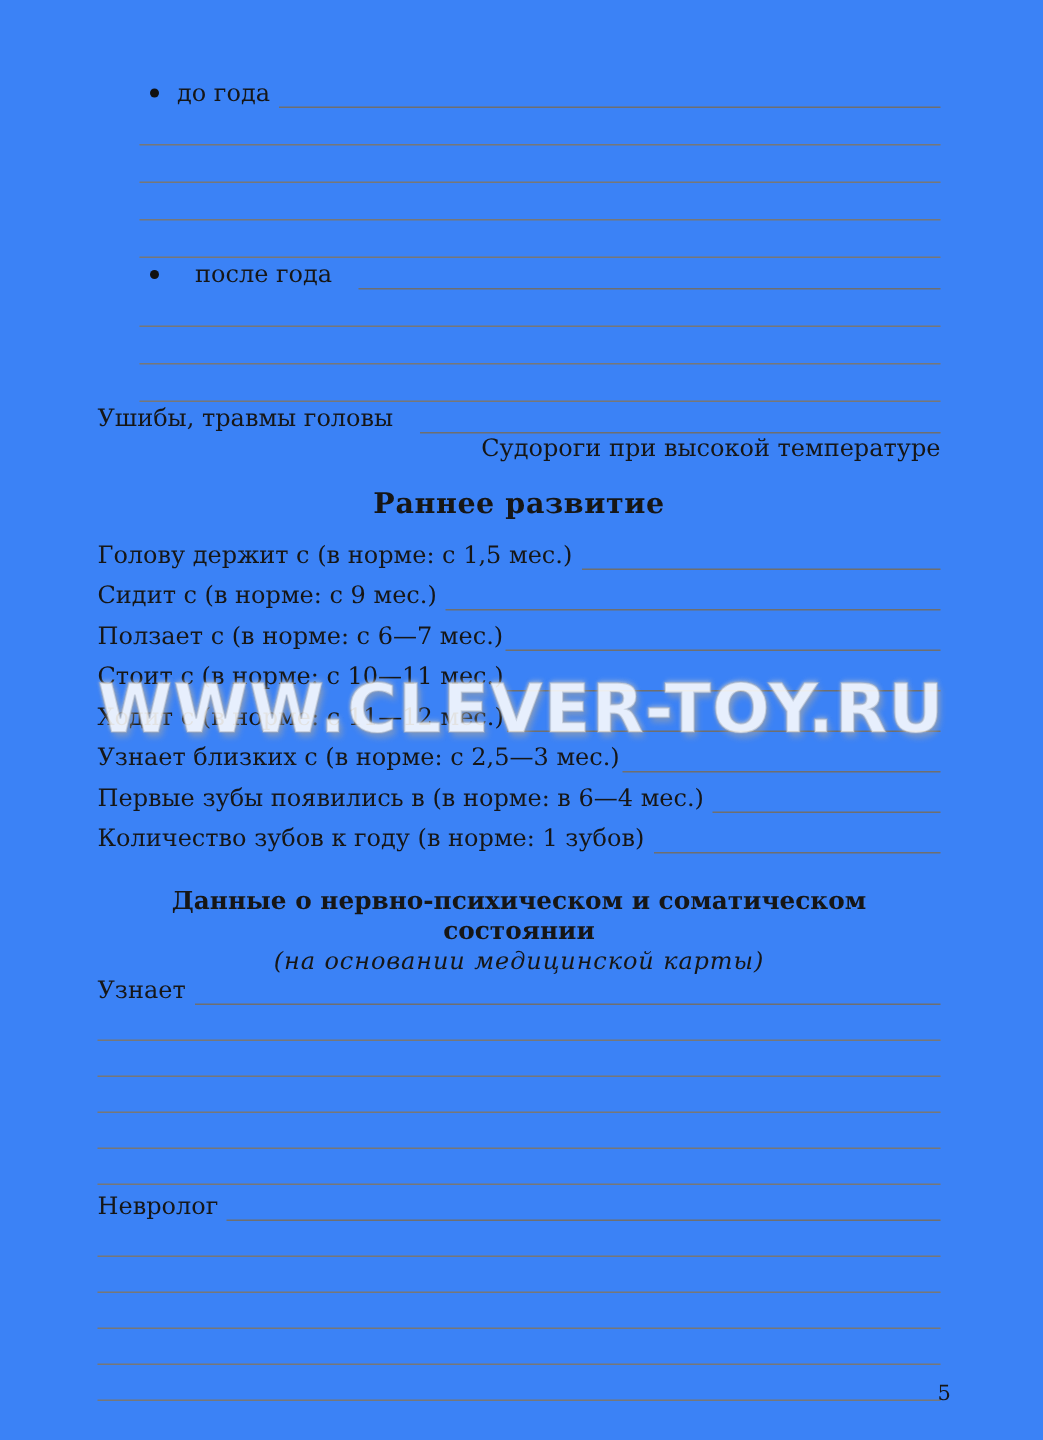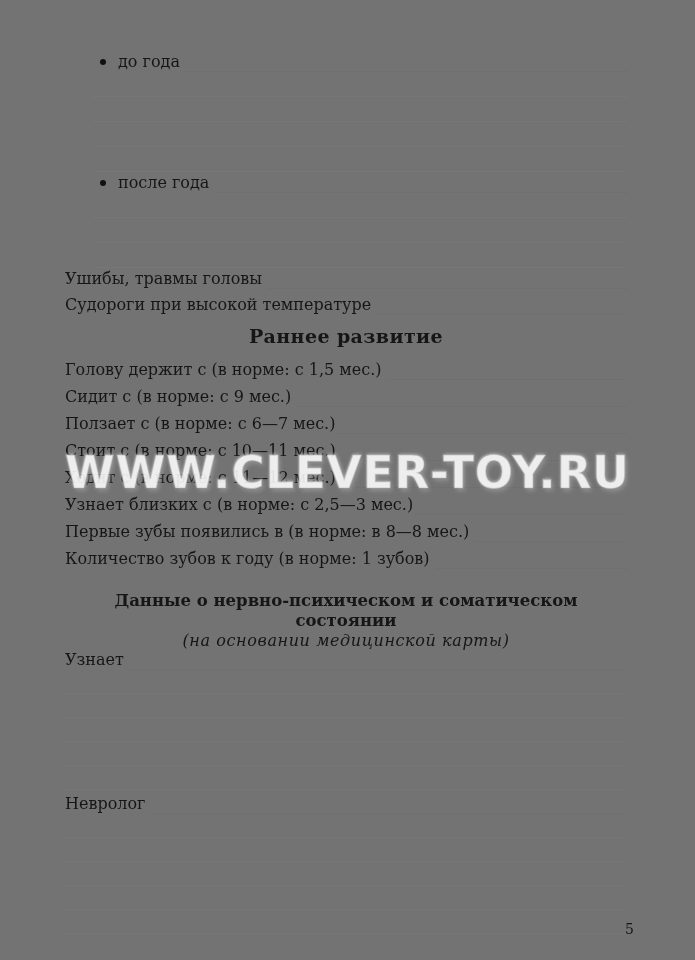--- a/index.html
+++ b/index.html
@@ -1,19 +1,19 @@
 <!DOCTYPE html>
 <html><head>
 <meta charset="utf-8">
 <style>
   html,body { margin:0; padding:0; background:#fff; }
   .page {
     position:relative;
     width:695px; height:960px;
-    background:#737373;
+    background:#3b82f6;
     font-family:"DejaVu Serif","Liberation Serif",serif;
     color:#161616;
     overflow:hidden;
   }
   .content {
     position:absolute;
     left:65px; top:50px;
     width:562px;
   }
   .row { display:flex; align-items:flex-end; }
@@ -35,21 +35,21 @@
   .blank.b23 { height:23px; }
   .indent { margin-left:28px; }
   .bullet {
     width:6px; height:6px;
     border-radius:50%;
     background:#111;
     display:inline-block;
     margin:0 12px 7px 7px;
     flex:0 0 auto;
   }
-  .r22{height:22px;} .r21{height:21px;} .r26{height:26px;}
+  .r22{height:22px;} .r21{height:21px;gap:12px;} .r26{height:26px;flex-direction:column;}
   .r27{height:27px;} .r31{height:31px;} .r20{height:20px;} .r24{height:24px;}
   .section-title {
     text-align:center;
     font-size:19px; font-weight:bold;
     line-height:25px;
     letter-spacing:0.4px;
     margin-top:9px;
   }
   .med-title {
     text-align:center;
@@ -144,21 +144,21 @@
     </div>
     <div class="row r27">
       <span class="label">Ходит с (в норме: с 11—12 мес.)</span>
       <span class="fill tight"></span>
     </div>
     <div class="row r27">
       <span class="label">Узнает близких с (в норме: с 2,5—3 мес.)</span>
       <span class="fill tight"></span>
     </div>
     <div class="row r27">
-      <span class="label">Первые зубы появились в (в норме: в 8—8 мес.)</span>
+      <span class="label">Первые зубы появились в (в норме: в 6—4 мес.)</span>
       <span class="fill"></span>
     </div>
     <div class="row r27">
       <span class="label">Количество зубов к году (в норме: 1 зубов)</span>
       <span class="fill"></span>
     </div>
 
     <div class="med-title">Данные о нервно-психическом и соматическом состоянии</div>
     <div class="med-subtitle">(на основании медицинской карты)</div>
 

